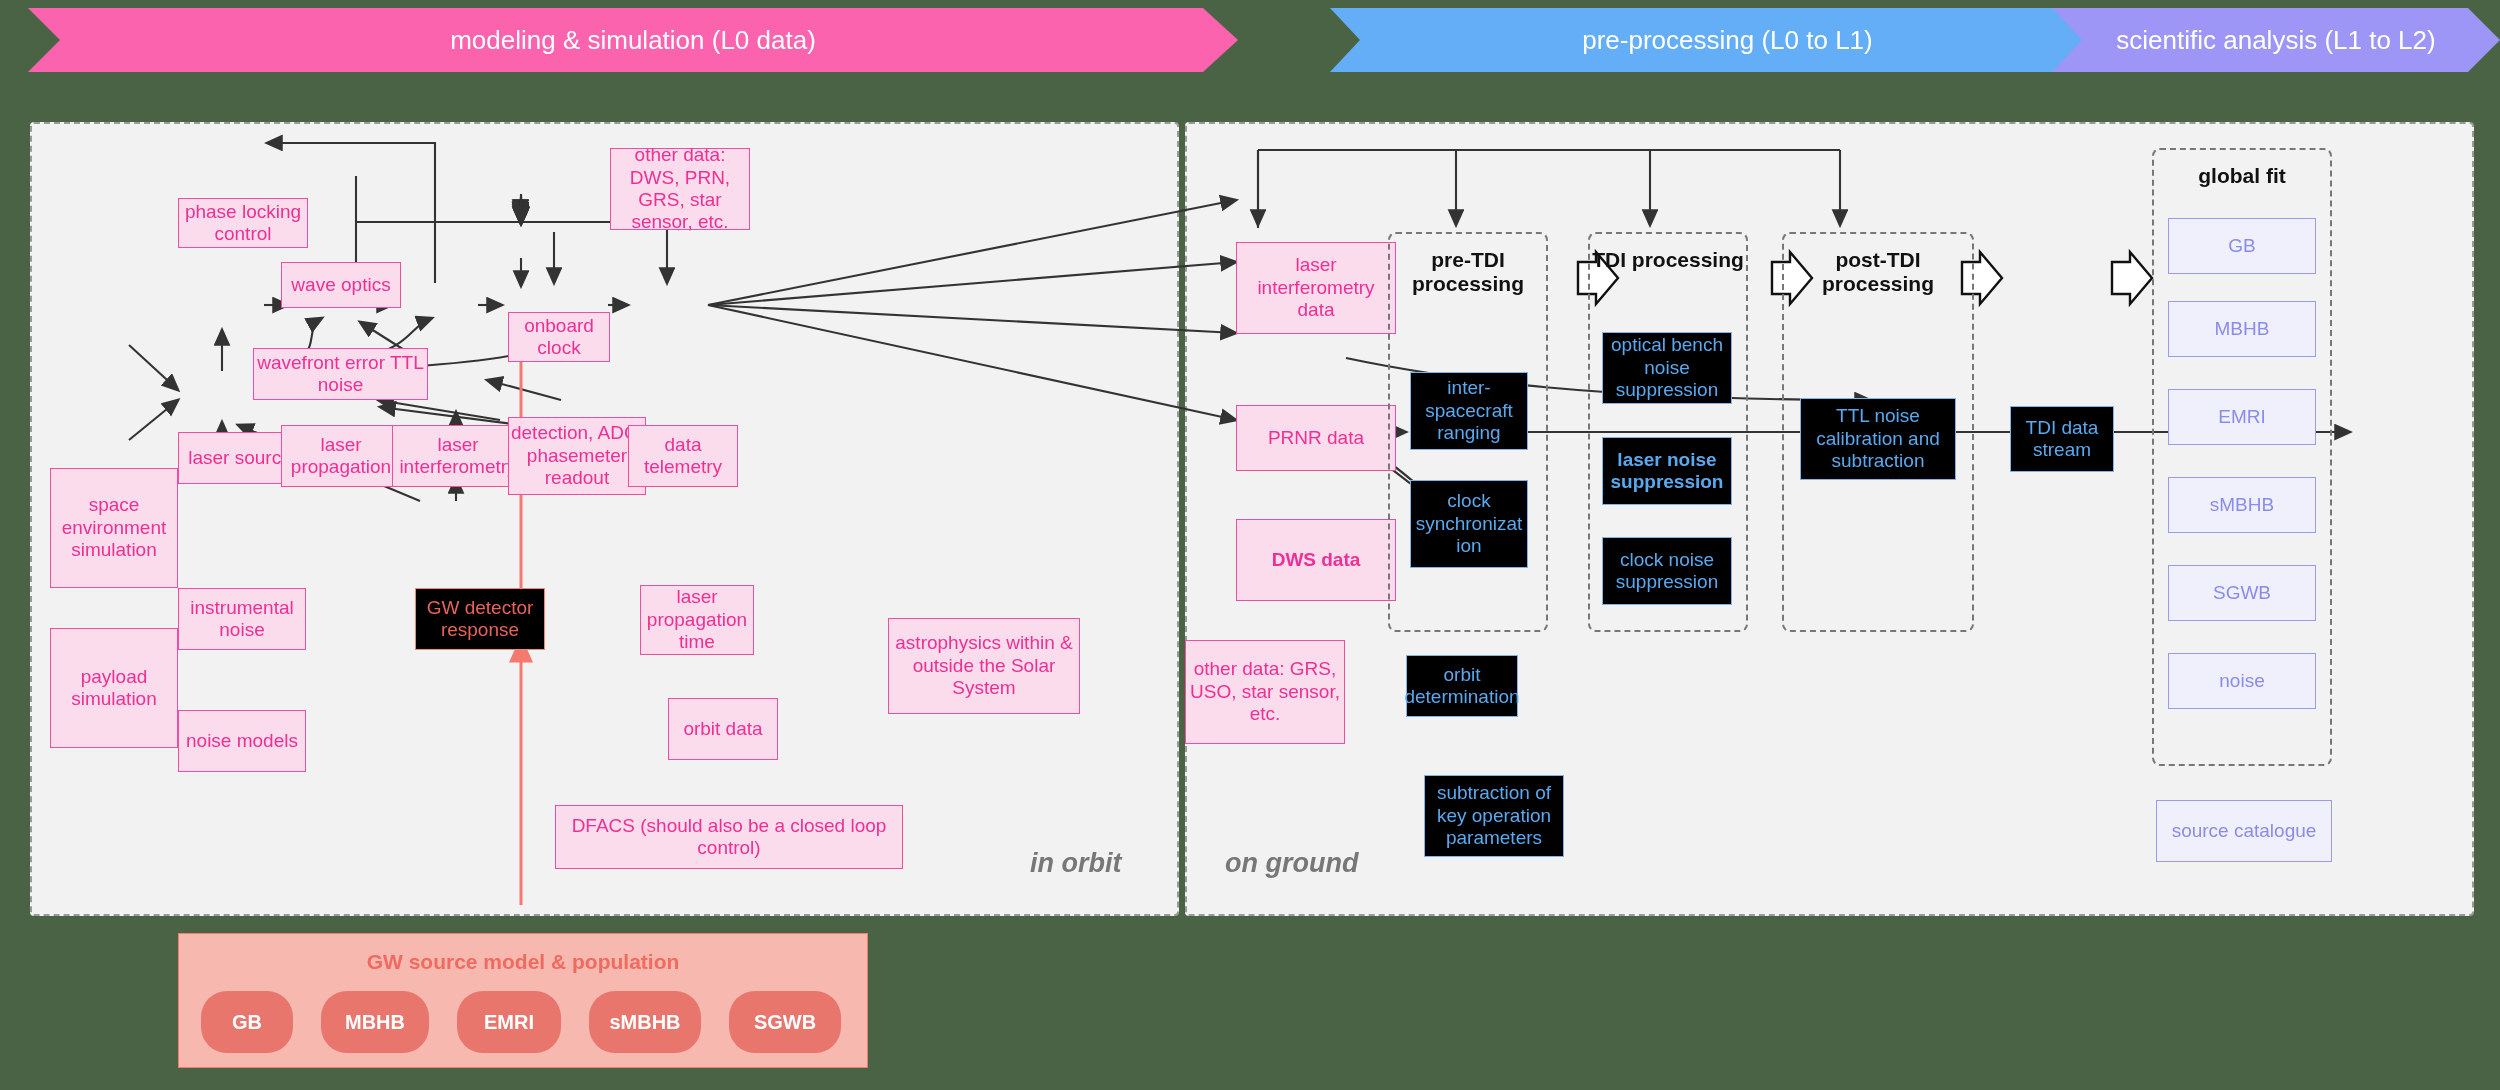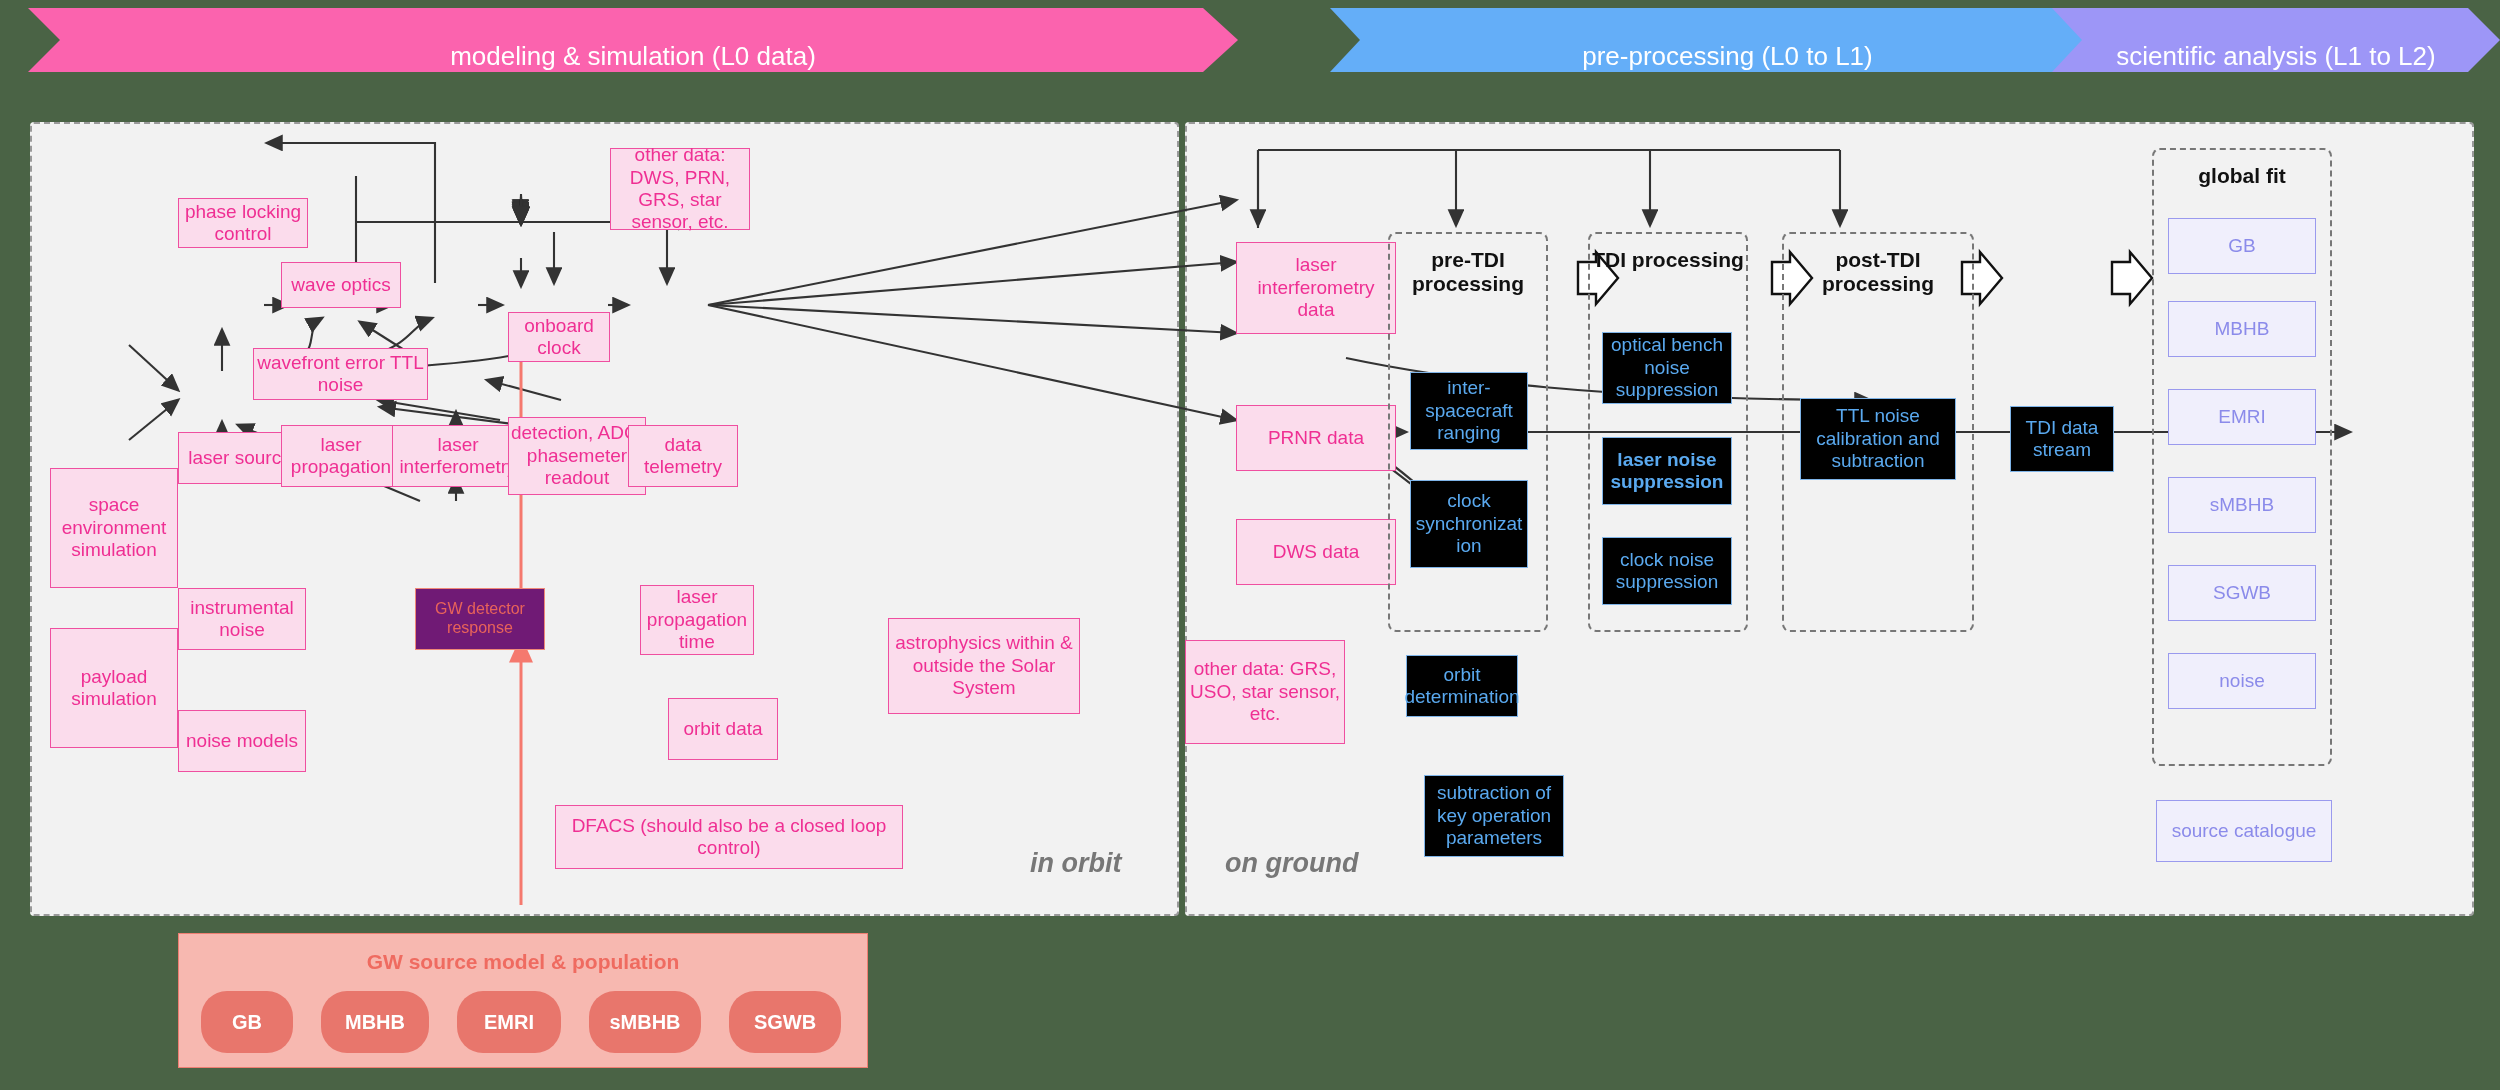--- a/index.html
+++ b/index.html
@@ -1,31 +1,31 @@
 <!DOCTYPE html>
 <html><head>
 <meta charset="utf-8">
 <style>
   html,body{margin:0;padding:0;background:#4a6345;}
   body{width:2500px;height:1090px;position:relative;font-family:"Liberation Sans",sans-serif;overflow:hidden;}
   .stage{position:absolute;left:0;top:0;width:2500px;height:1090px;}
 
   
-  .banner{position:absolute;display:flex;align-items:flex-end;justify-content:center;color:#fff;font-size:26px;font-weight:400;}
+  .banner{position:absolute;display:flex;align-items:center;justify-content:center;color:#fff;font-size:26px;font-weight:400;}
   .banner span{position:relative;z-index:2;white-space:nowrap;}
   .chev{position:absolute;left:0;top:0;width:100%;height:100%;z-index:1;}
 
   
   .panel{position:absolute;background:#f2f2f2;border:2px dashed #9a9a9a;border-radius:4px;}
   .panel-label{position:absolute;font-style:italic;font-weight:bold;font-size:27px;color:#777;}
 
   
   .nd{position:absolute;box-sizing:border-box;display:flex;align-items:center;justify-content:center;text-align:center;line-height:1.18;}
   .pink{background:#fbdcec;border:1.6px solid #ef4fa0;color:#ef2f93;font-size:19px;}
-  .coral{background:#701a75;border:1.6px solid #f08878;color:#e8635a;font-size:16px;}
+  .coral{background:#000000;border:1.6px solid #f08878;color:#e8635a;font-size:19px;}
   .blue{background:#000000;border:1.4px solid #7fb4e8;color:#5aa9ef;font-size:19px;}
   .violet{background:#f0effc;border:1.4px solid #9a9aee;color:#8b8bea;font-size:19px;}
 
   
   .grp{position:absolute;box-sizing:border-box;border:2px dashed #777;border-radius:8px;background:transparent;}
   .grp-title{position:absolute;width:100%;text-align:center;font-size:21px;font-weight:bold;color:#111;line-height:1.16;top:14px;}
 
   
   .gwpanel{position:absolute;background:#f7b8b0;border:1.6px solid #ef7e72;}
   .gwtitle{position:absolute;width:100%;text-align:center;font-size:21px;font-weight:bold;color:#ef6b60;top:16px;}
@@ -237,21 +237,21 @@
     <div class="gwtitle">GW source model &amp; population</div>
     <div class="pill" style="left:22px;top:57px;width:92px;height:62px;">GB</div>
     <div class="pill" style="left:142px;top:57px;width:108px;height:62px;">MBHB</div>
     <div class="pill" style="left:278px;top:57px;width:104px;height:62px;">EMRI</div>
     <div class="pill" style="left:410px;top:57px;width:112px;height:62px;">sMBHB</div>
     <div class="pill" style="left:550px;top:57px;width:112px;height:62px;">SGWB</div>
   </div>
 
   <div class="nd pink" style="left:1236px;top:242px;width:160px;height:92px;">laser interferometry data</div>
   <div class="nd pink" style="left:1236px;top:405px;width:160px;height:66px;">PRNR data</div>
-  <div class="nd pink" style="left:1236px;top:519px;width:160px;height:66px;">DWS data</div>
+  <div class="nd pink" style="left:1236px;top:519px;width:160px;height:82px;font-weight:bold;">DWS data</div>
   <div class="nd pink" style="left:1185px;top:640px;width:160px;height:104px;">other data: GRS, USO, star sensor, etc.</div>
 
   <div class="grp" style="left:1388px;top:232px;width:160px;height:400px;">
     <div class="grp-title">pre-TDI processing</div>
   </div>
   <div class="nd blue" style="left:1410px;top:372px;width:118px;height:78px;">inter-spacecraft ranging</div>
   <div class="nd blue" style="left:1410px;top:480px;width:118px;height:88px;">clock synchronizat ion</div>
 
   <div class="grp" style="left:1588px;top:232px;width:160px;height:400px;">
     <div class="grp-title">TDI processing</div>

